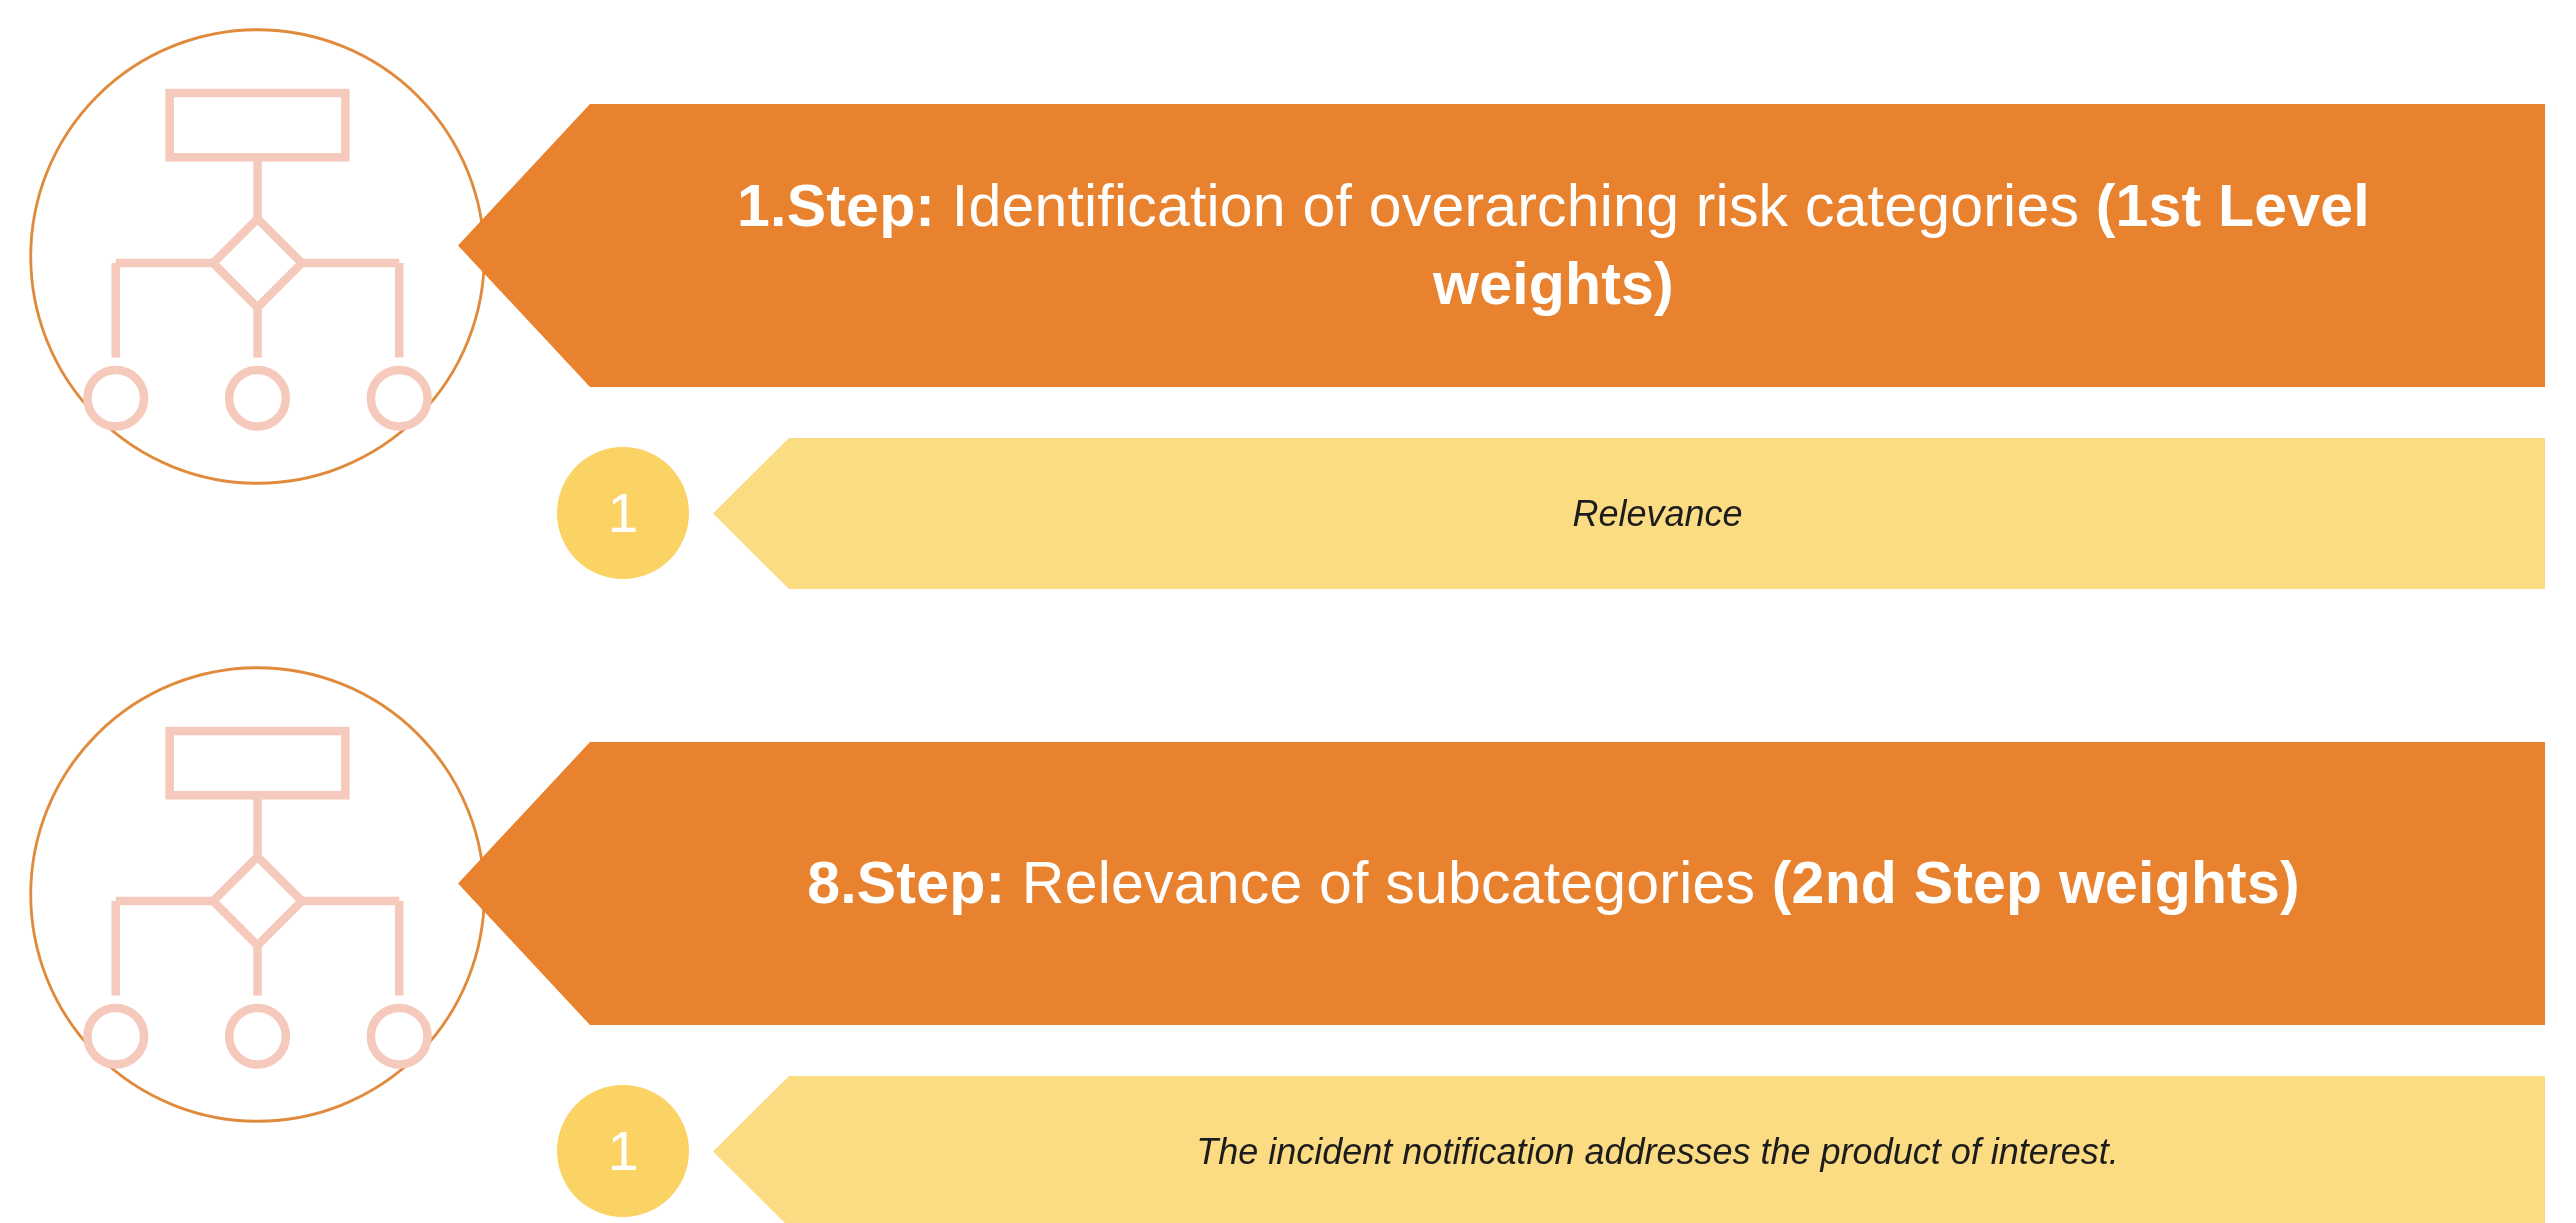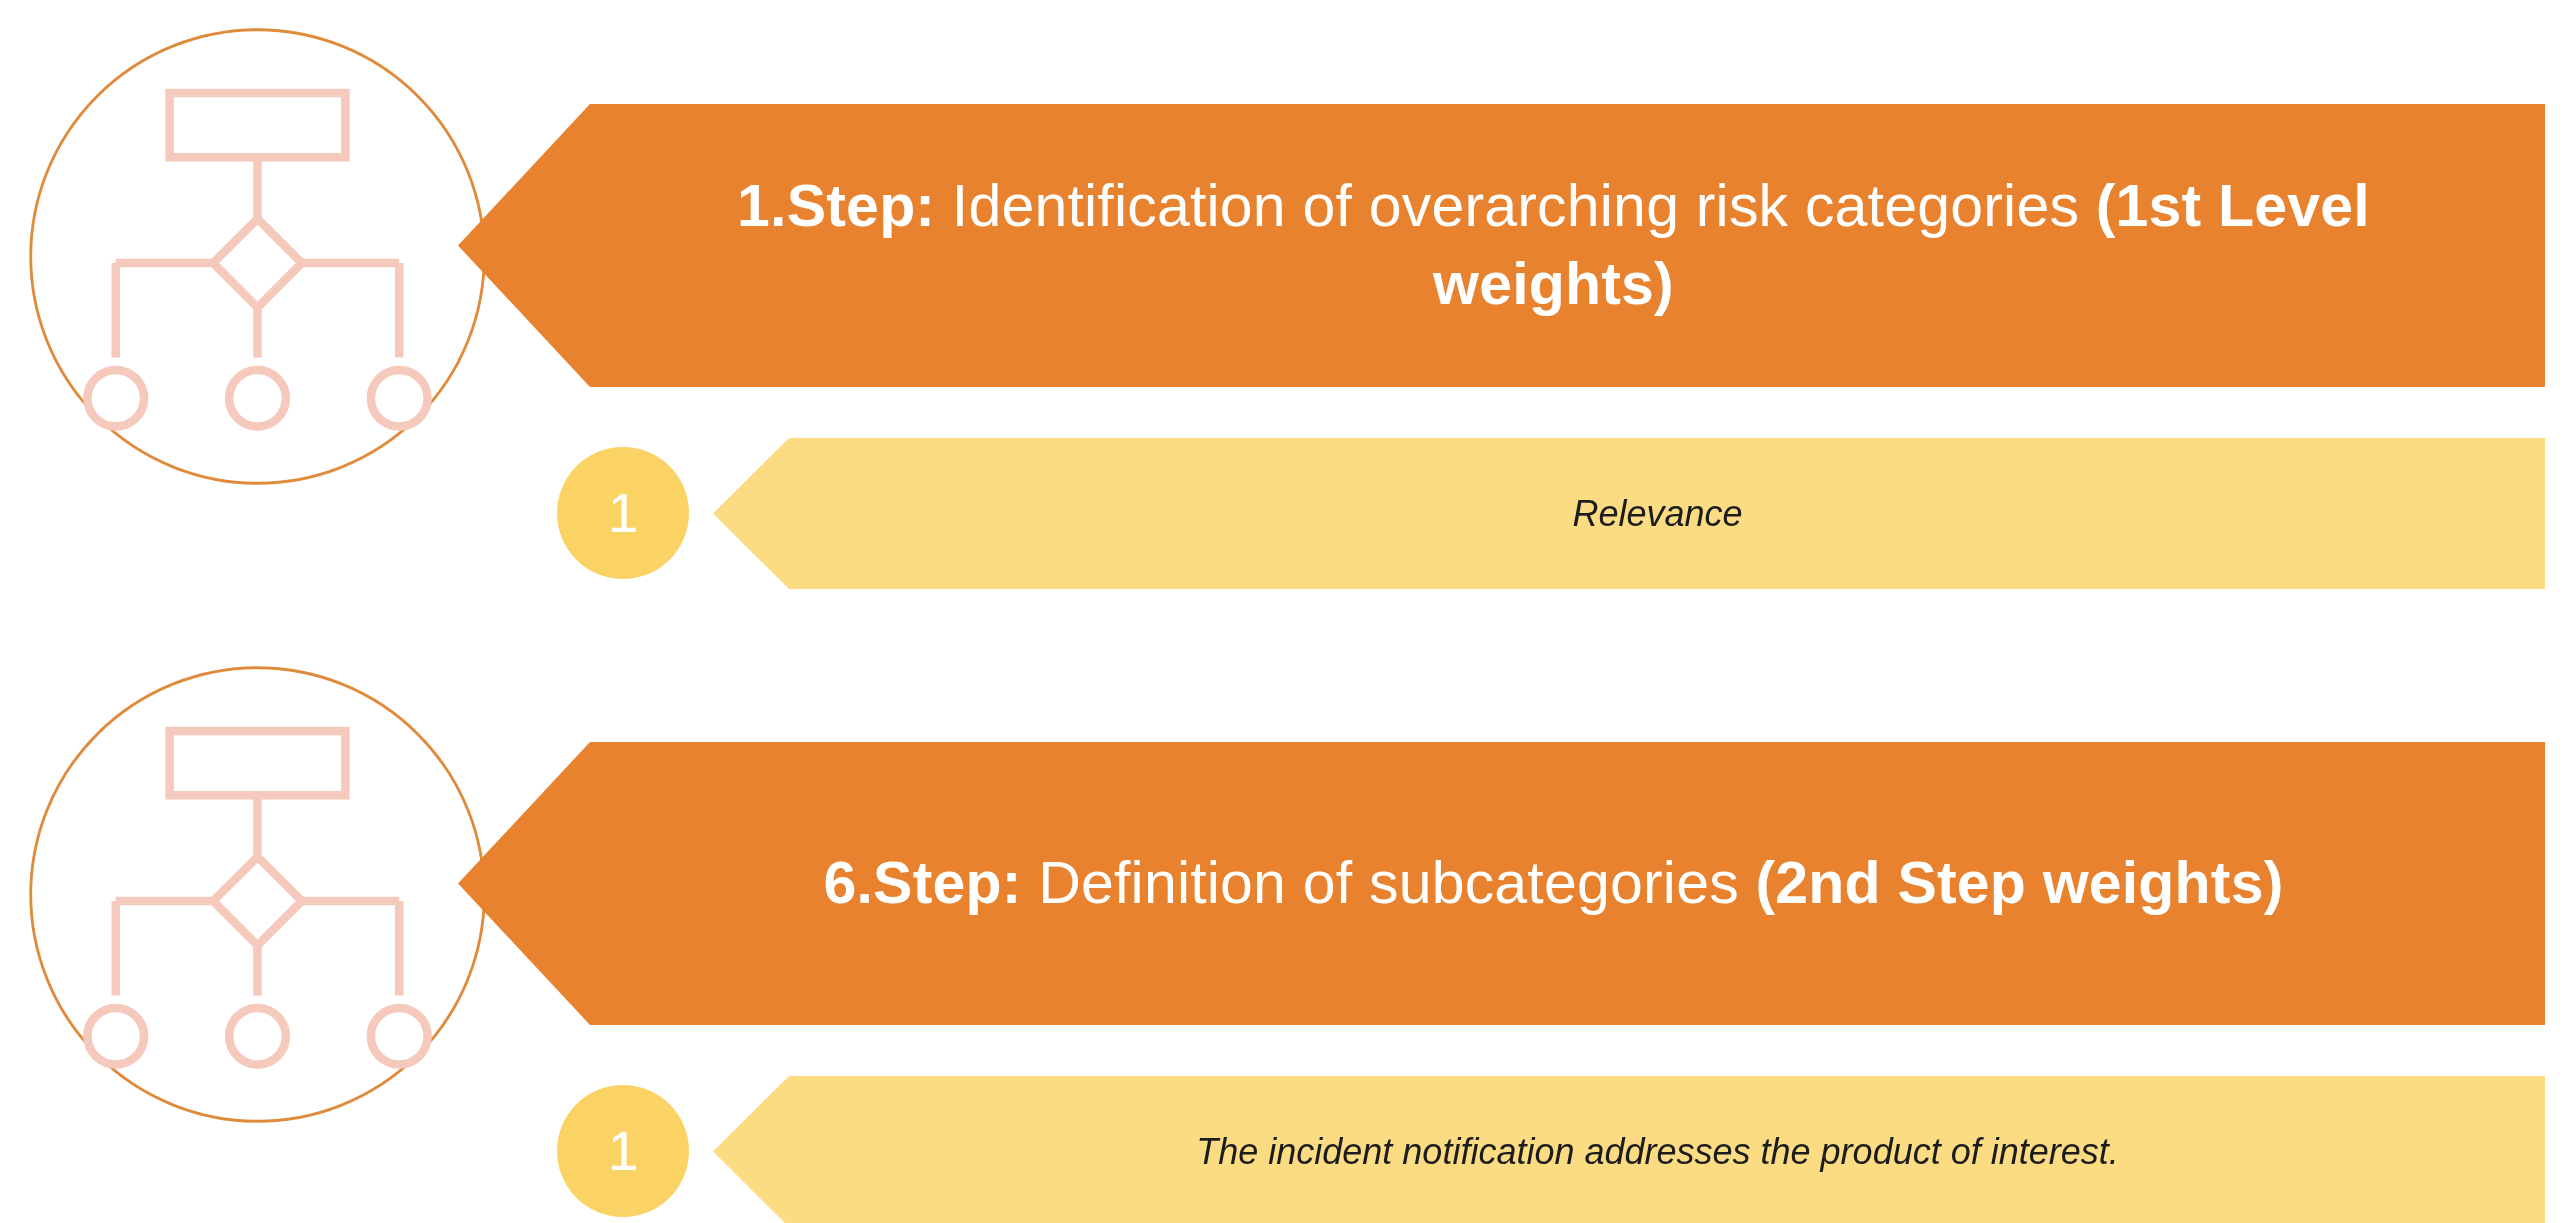--- a/index.html
+++ b/index.html
@@ -164,21 +164,21 @@
         <line x1="95" y1="252" x2="95" y2="352" stroke="#f5c9bc" stroke-width="9"></line>
         <line x1="395" y1="252" x2="395" y2="352" stroke="#f5c9bc" stroke-width="9"></line>
         <line x1="245" y1="299" x2="245" y2="352" stroke="#f5c9bc" stroke-width="9"></line>
         <circle cx="95" cy="395" r="30" fill="none" stroke="#f5c9bc" stroke-width="9"></circle>
         <circle cx="245" cy="395" r="30" fill="none" stroke="#f5c9bc" stroke-width="9"></circle>
         <circle cx="395" cy="395" r="30" fill="none" stroke="#f5c9bc" stroke-width="9"></circle>
       </svg>
     </div>
 
     <div class="banner-primary">
-      <div class="banner-primary-text"><span class="bold">6.Step:</span><span> Definition of subcategories </span><span class="bold">(2nd Step weights)</span></div>
+      <div class="banner-primary-text"><span class="bold">8.Step:</span><span> Relevance of subcategories </span><span class="bold">(2nd Step weights)</span></div>
     </div>
 
     <div class="banner-secondary-wrap">
       <div class="badge-number">1</div>
       <div class="banner-secondary">
         <div class="banner-secondary-text">The incident notification addresses the product of interest.</div>
       </div>
     </div>
 
   </div>

